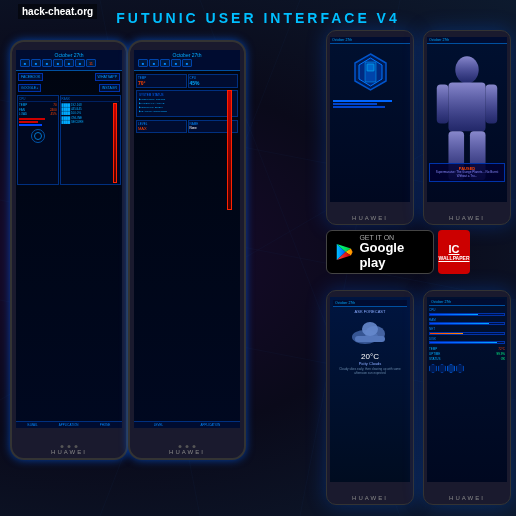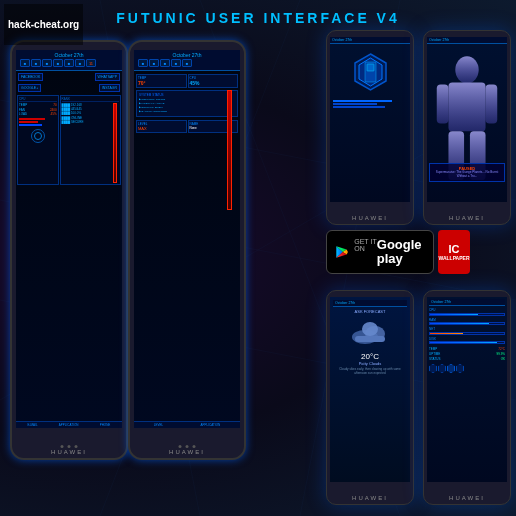--- a/index.html
+++ b/index.html
@@ -31,26 +31,26 @@
     .network-bg svg {
       width: 100%;
       height: 100%;
       opacity: 0.4;
     }
 
     
     .watermark {
       position: absolute;
       top: 4px;
-      left: 4px;
+      left: 18px;
       z-index: 100;
       color: #fff;
       font-size: 10px;
       background: rgba(0,0,0,0.5);
-      padding: 15px 4px;
+      padding: 2px 4px;
       font-weight: bold;
     }
 
     
     .page-title {
       position: absolute;
       top: 10px;
       left: 0;
       right: 0;
       text-align: center;
@@ -332,21 +332,21 @@
       height: 44px;
     }
 
     .gp-icon {
       width: 22px;
       height: 22px;
     }
 
     .gp-text {
       display: flex;
-      flex-direction: row;
+      flex-direction: column;
     }
 
     .gp-available {
       color: #aaa;
       font-size: 7px;
     }
 
     .gp-name {
       color: #fff;
       font-size: 13px;
@@ -359,20 +359,21 @@
       border-radius: 4px;
       width: 32px;
       height: 44px;
       display: flex;
       align-items: center;
       justify-content: center;
       color: #fff;
       font-size: 8px;
       font-weight: bold;
       flex-direction: column;
+      text-decoration: underline;
     }
 
     
     .screen-person {
       background: linear-gradient(180deg, #001030 0%, #000820 100%);
       width: 100%;
       height: 100%;
       display: flex;
       align-items: center;
       justify-content: center;

